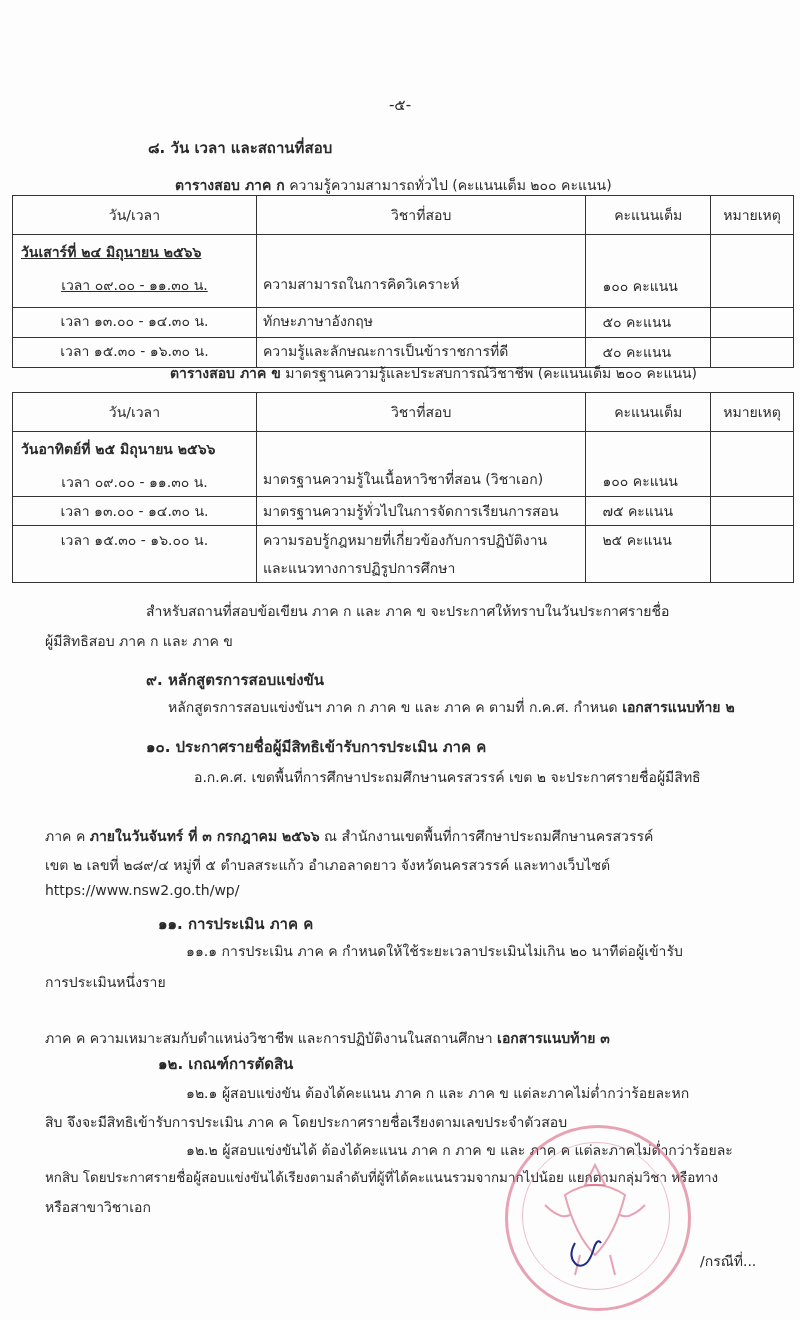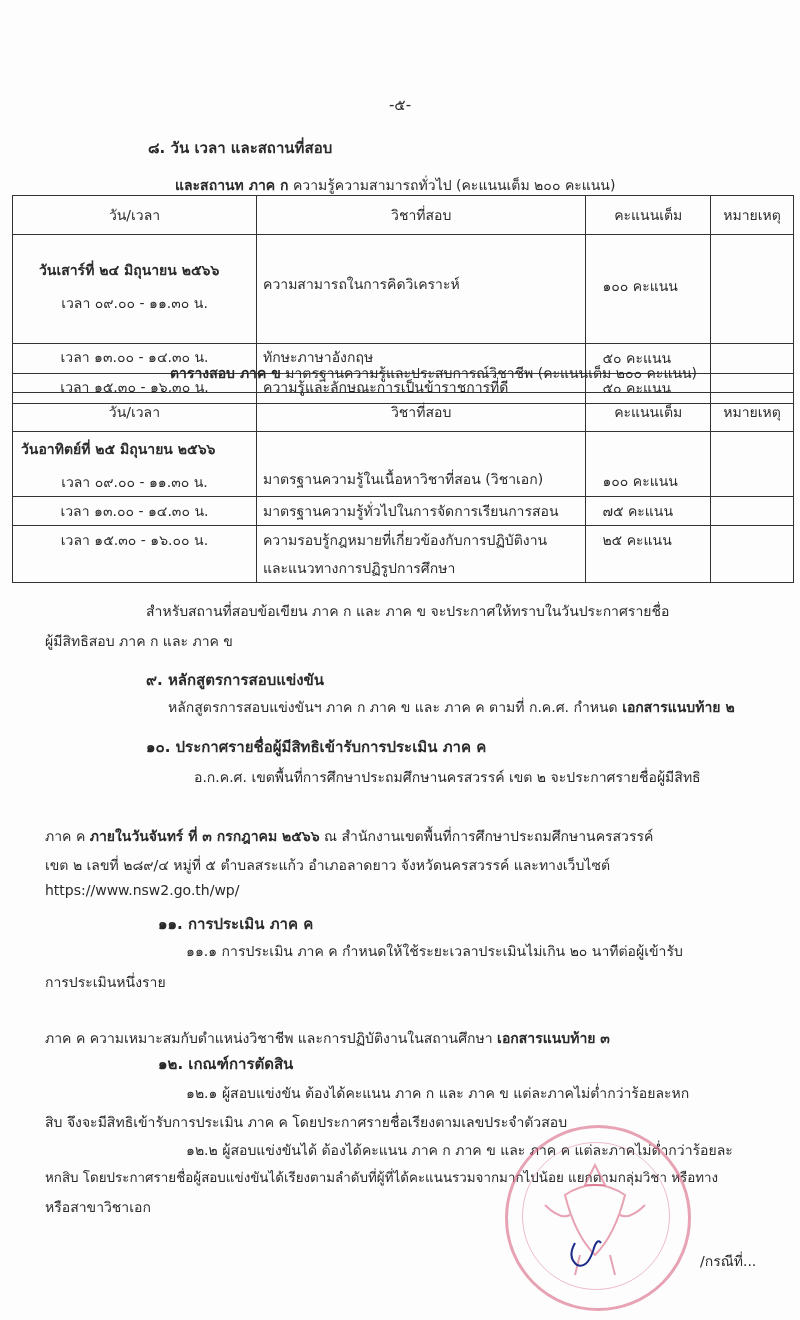--- a/index.html
+++ b/index.html
@@ -42,33 +42,33 @@
 </head>
 <body>
 
 <div class="page">
 
   <div class="abs pagenum">-๕-</div>
 
   <div class="abs h" style="left:148px; top:136px;">๘. วัน เวลา และสถานที่สอบ</div>
 
   <div class="abs cap" style="left:175px; top:174px;">
-    <b>และสถานท ภาค ก</b><span> ความรู้ความสามารถทั่วไป (คะแนนเต็ม ๒๐๐ คะแนน)</span>
+    <b>ตารางสอบ ภาค ก</b><span> ความรู้ความสามารถทั่วไป (คะแนนเต็ม ๒๐๐ คะแนน)</span>
   </div>
 
   <table class="exam" style="top:195px;">
     <tbody>
         <tr>
       <th class="c1">วัน/เวลา</th>
       <th class="c2">วิชาที่สอบ</th>
       <th class="c3">คะแนนเต็ม</th>
       <th class="c4">หมายเหตุ</th>
     </tr>
     <tr>
-      <td style="height:72px; padding:18px;">
+      <td style="height:72px; padding:0;text-decoration:underline;">
         <span class="line day" style="padding-left:8px;">วันเสาร์ที่ ๒๔ มิถุนายน ๒๕๖๖</span>
         <span class="line time" style="margin-top:6px;">เวลา ๐๙.๐๐  -  ๑๑.๓๐ น.</span>
       </td>
       <td style="padding-top:38px;">ความสามารถในการคิดวิเคราะห์</td>
       <td class="score" style="padding-top:40px;">๑๐๐ คะแนน</td>
       <td></td>
     </tr>
     <tr>
       <td class="time" style="height:27px; line-height:27px;">เวลา ๑๓.๐๐  -  ๑๔.๓๐ น.</td>
       <td style="line-height:27px;">ทักษะภาษาอังกฤษ</td>

